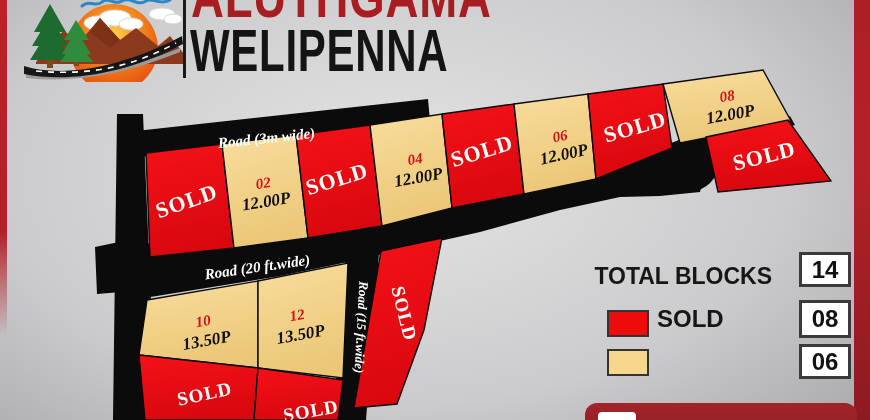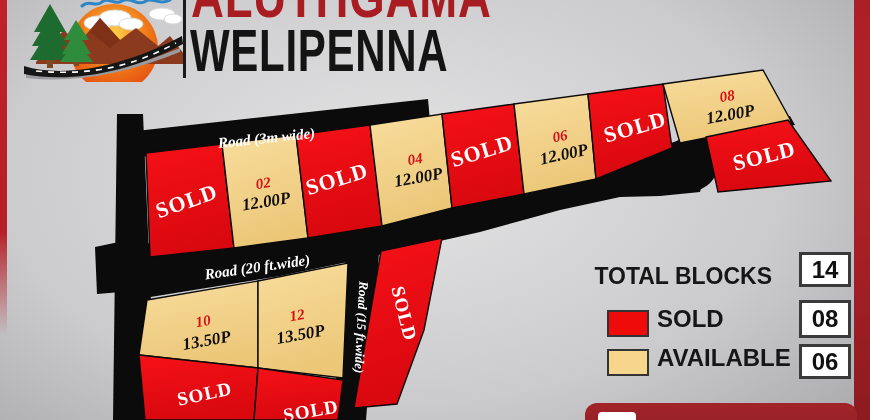--- a/index.html
+++ b/index.html
@@ -175,21 +175,20 @@
     </g>
   </svg>
 
   <div class="legend">
     <div class="legend-title">TOTAL BLOCKS</div>
     <div class="count-box box-total">14</div>
     <div class="swatch swatch-sold"></div>
     <div class="row-label label-sold">SOLD</div>
     <div class="count-box box-sold">08</div>
     <div class="swatch swatch-avail"></div>
-    <div class="row-label label-avail">AVAILABLE</div>
     <div class="count-box box-avail">06</div>
   </div>
 
   <div class="contact-bar">
     <div class="contact-plate"></div>
   </div>
 
 </div>
 
 </body></html>

